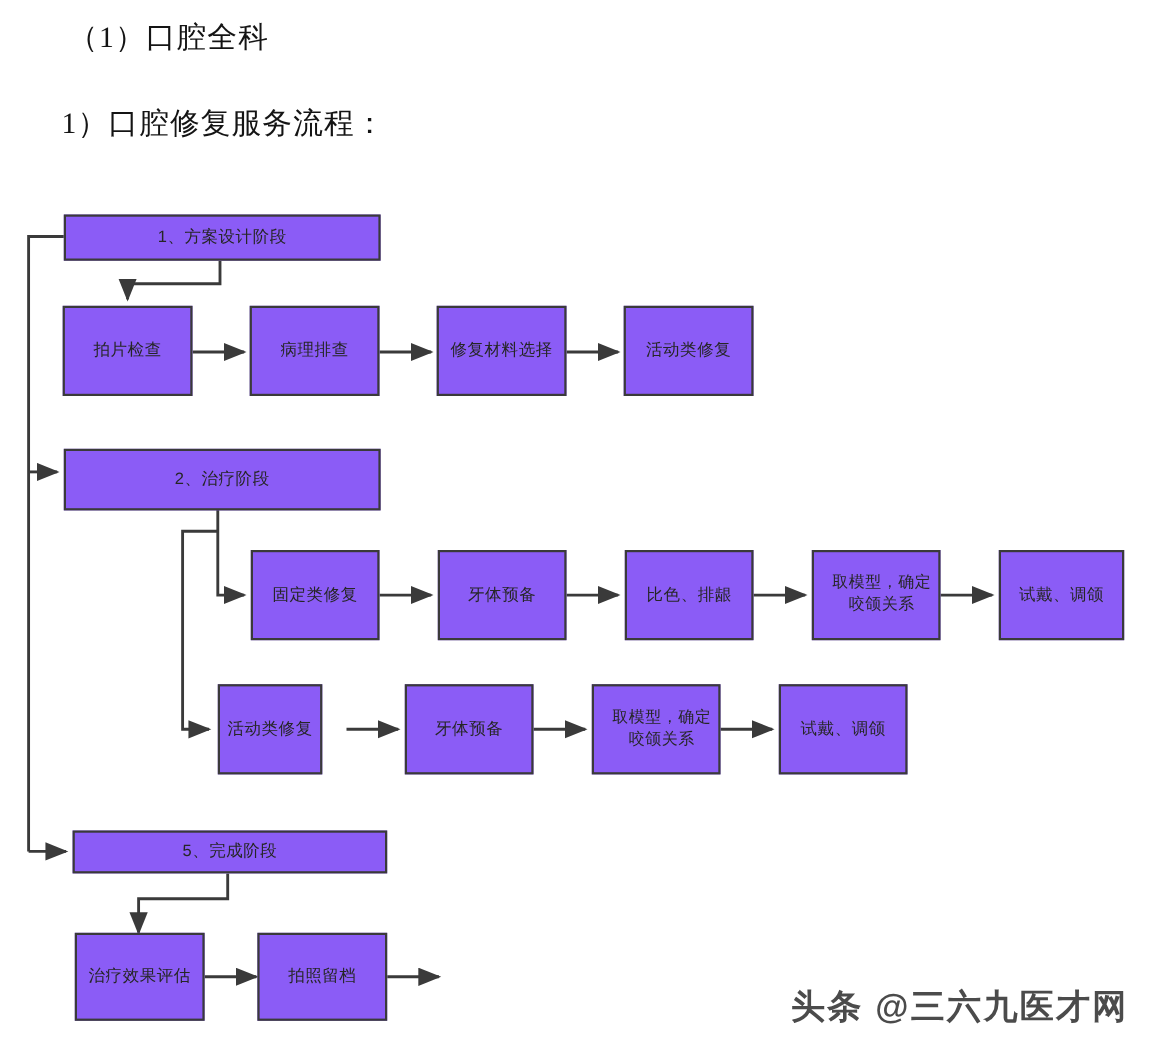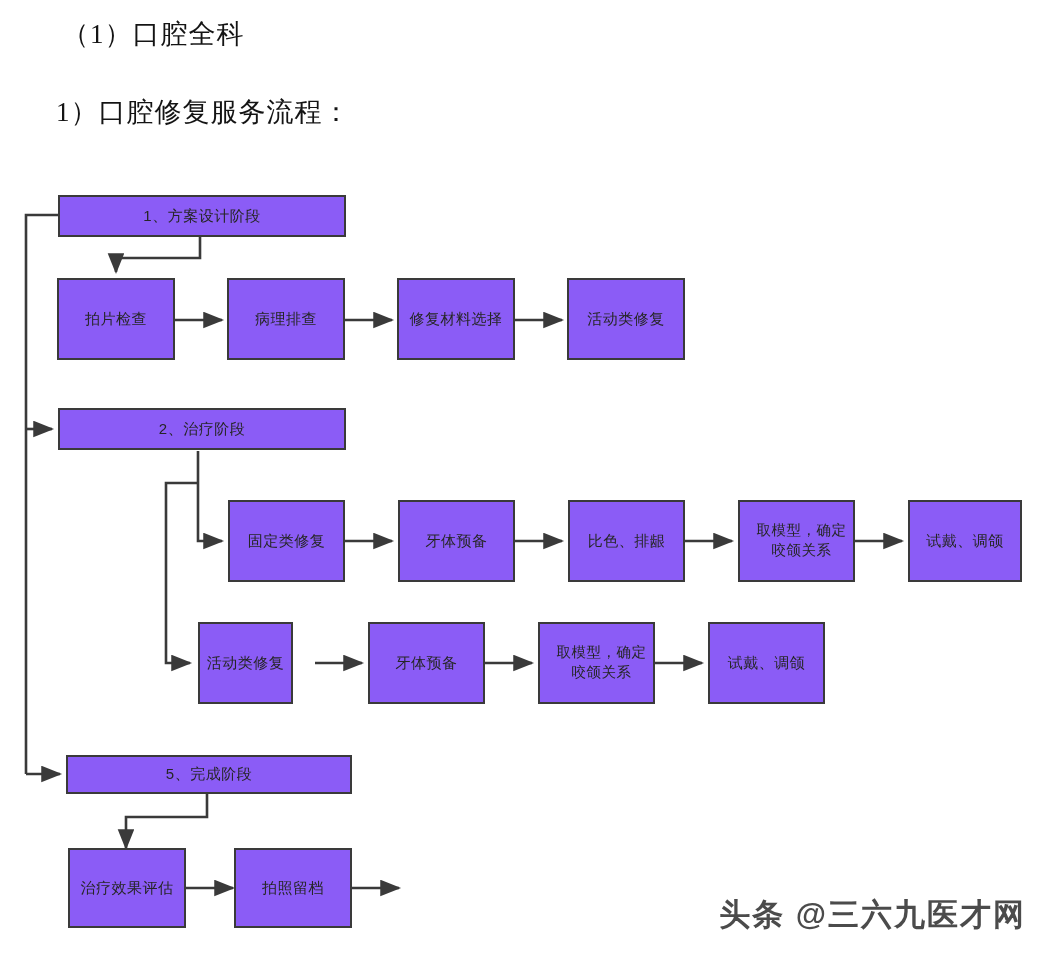--- a/index.html
+++ b/index.html
@@ -134,21 +134,21 @@
   <div class="node stage" style="left:58px; top:195px; width:288px; height:42px;">1、方案设计阶段</div>
 
   <div class="node" style="left:57px; top:278px; width:118px; height:82px;">拍片检查</div>
 
   <div class="node" style="left:397px; top:278px; width:118px; height:82px;">修复材料选择</div>
 
   <div class="node" style="left:227px; top:278px; width:118px; height:82px;">病理排查</div>
 
   <div class="node" style="left:567px; top:278px; width:118px; height:82px;">活动类修复</div>
 
-  <div class="node stage" style="left:58px; top:408px; width:288px; height:42px;">2、治疗阶段</div>
+  <div class="node stage" style="left:58px; top:408px; width:288px; height:56px;">2、治疗阶段</div>
 
   <div class="node" style="left:228px; top:500px; width:117px; height:82px;">固定类修复</div>
 
   <div class="node" style="left:398px; top:500px; width:117px; height:82px;">牙体预备</div>
 
   <div class="node" style="left:568px; top:500px; width:117px; height:82px;">比色、排龈</div>
 
   <div class="node two-line" style="left:738px; top:500px; width:117px; height:82px;">
     <span>
       <span>取模型，确定</span><br>

